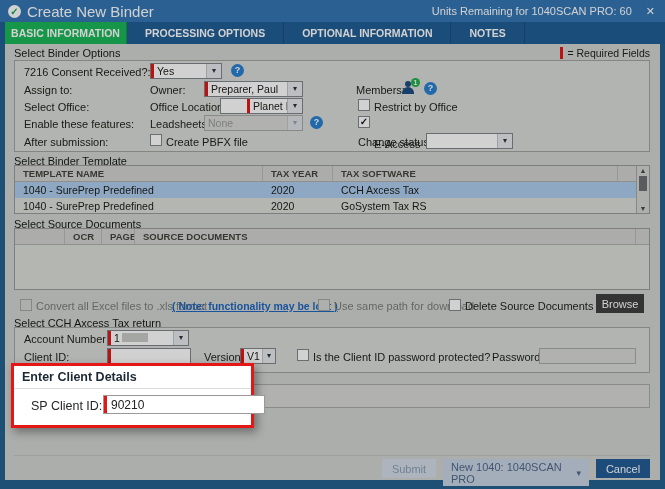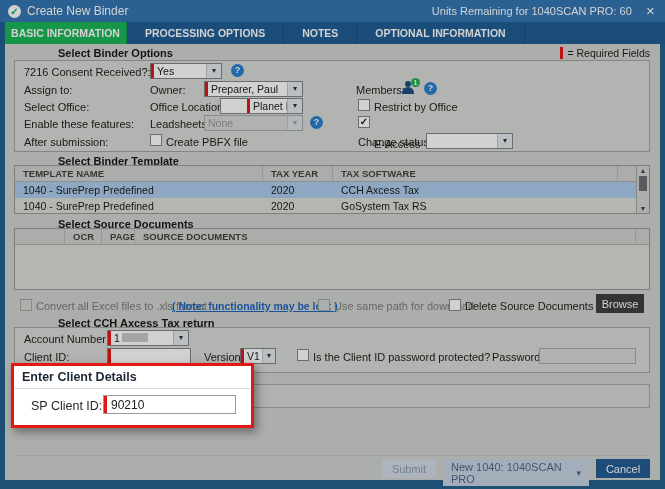--- a/index.html
+++ b/index.html
@@ -5,29 +5,29 @@
   html,body{margin:0;padding:0;background:#9aa09a;}
   #window{
     position:relative;width:665px;height:489px;overflow:hidden;
     font-family:"Liberation Sans",sans-serif;background:#d2d5d1;
     -webkit-font-smoothing:antialiased;
   }
   
   .frame-strip{position:absolute;background:#25618f;}
   #titlebar{position:absolute;left:0;top:0;width:665px;height:22px;background:#3576b4;display:flex;align-items:center;z-index:10;}
   #titlebar .ticon{width:13px;height:13px;border-radius:50%;background:#fff;color:#18a457;font-size:10px;font-weight:bold;line-height:13px;text-align:center;margin:0 6px 0 8px;}
-  #titlebar .ttext{color:#fff;font-size:12px;}
+  #titlebar .ttext{color:#fff;font-size:15px;}
   #titlebar .units{margin-left:auto;color:#fff;font-size:11px;}
   #titlebar .close{color:#fff;font-size:11px;margin:0 10px 0 14px;cursor:pointer;}
   #tabbar{position:absolute;left:0;top:22px;width:665px;height:22px;background:#215e96;display:flex;z-index:10;}
   .tab{display:flex;align-items:center;justify-content:center;color:#fff;font-size:10.5px;font-weight:bold;padding:10px 18px;border-right:1px solid rgba(0,0,0,0.18);}
   .tab.active{background:#1bb85a;width:122px;padding:0;box-sizing:border-box;margin-left:5px;}
   
   #content-bg{position:absolute;left:5px;top:44px;width:655px;height:436px;background:#d2d5d1;}
-  .sect{position:absolute;font-size:11px;font-weight:bold;color:#181a16;white-space:nowrap;margin-left:44px;}
+  .sect{position:absolute;font-size:11px;font-weight:normal;color:#181a16;white-space:nowrap;}
   .lbl{position:absolute;font-size:11px;color:#22241f;white-space:nowrap;line-height:13px;}
   .lbl.dis{color:#7c7e7a;}
   .gbox{position:absolute;background:#dadcd8;border:1px solid #a2a4a0;box-sizing:border-box;}
   .dd,.inp{position:absolute;height:16px;background:#fff;border:1px solid #80848a;box-sizing:border-box;display:flex;align-items:center;font-size:10.5px;color:#20221e;}
   .dd .mk,.inp .mk{width:3px;align-self:stretch;background:#e41717;flex:none;}
   .dd .tx,.inp .tx{padding-left:3px;flex:1;white-space:nowrap;overflow:hidden;}
   .dd .ch{flex:none;width:14px;text-align:center;font-size:8px;color:#2f3338;background:#e6e9ec;border-left:1px solid #c2c6ca;align-self:stretch;line-height:14px;}
   .dd.dis{background:#d8dad6;color:#999b97;border-color:#a8aaa6;}
   .dd.dis .tx{color:#999b97;}
   .dd.dis .ch{background:#dde1e4;color:#9aa2aa;}
@@ -60,21 +60,21 @@
   .person .head{position:absolute;left:3px;top:1px;width:6px;height:6px;border-radius:50%;background:#1c4f82;}
   .person .bodyy{position:absolute;left:0px;top:7px;width:12px;height:7px;border-radius:6px 6px 0 0;background:#1c4f82;}
   .person .badge{position:absolute;right:0;top:-2px;width:9px;height:9px;border-radius:50%;background:#22b14c;color:#fff;font-size:7px;font-weight:bold;line-height:9px;text-align:center;}
   .redact{display:inline-block;width:26px;height:9px;background:#c9cbc7;margin-left:2px;}
   
   #dim{position:absolute;left:0;top:0;width:665px;height:489px;background:rgba(0,0,0,0.18);z-index:30;pointer-events:none;}
   #callout{position:absolute;left:11px;top:363px;width:243px;height:65px;background:#ffffff;border:3px solid #e41717;box-sizing:border-box;z-index:60;box-shadow:3px 4px 9px rgba(0,0,0,0.38);}
   #callout .ctitle{position:absolute;left:8px;top:4px;font-size:12.5px;font-weight:bold;color:#1d2836;}
   #callout .csep{position:absolute;left:0;right:0;top:22px;height:1px;background:#dcdcdc;}
   #callout .clabel{position:absolute;left:17px;top:33px;font-size:12.5px;color:#26282a;}
-  #callout .cinp{position:absolute;left:89px;top:29px;width:133px;height:19px;border:1px solid #9a9a9a;box-sizing:border-box;display:flex;align-items:center;background:#fff;}
+  #callout .cinp{position:absolute;left:89px;top:29px;width:162px;height:19px;border:1px solid #9a9a9a;box-sizing:border-box;display:flex;align-items:center;background:#fff;}
   #callout .cinp .mk{width:3px;align-self:stretch;background:#e41717;flex:none;}
   #callout .cinp .tx{font-size:12px;color:#222;padding-left:4px;}
 </style>
 </head>
 <body>
 
 <div id="window">
 
   <div class="frame-strip" style="left:0;top:44px;width:5px;height:445px;"></div>
   <div class="frame-strip" style="left:660px;top:44px;width:5px;height:445px;"></div>
@@ -83,22 +83,22 @@
   <div id="titlebar">
     <span class="ticon">✓</span>
     <span class="ttext">Create New Binder</span>
     <span class="units">Units Remaining for 1040SCAN PRO: 60</span>
     <span class="close">✕</span>
   </div>
 
   <div id="tabbar">
     <div class="tab active">BASIC INFORMATION</div>
     <div class="tab">PROCESSING OPTIONS</div>
+    <div class="tab">OPTIONAL INFORMATION</div>
     <div class="tab">NOTES</div>
-    <div class="tab">OPTIONAL INFORMATION</div>
   </div>
 
   <div id="content-bg"></div>
 
   <div class="sect" style="left:14px;top:47px;">Select Binder Options</div>
   <div class="legend">
     <span class="mk"></span>
     <span>= Required Fields</span>
   </div>
 

